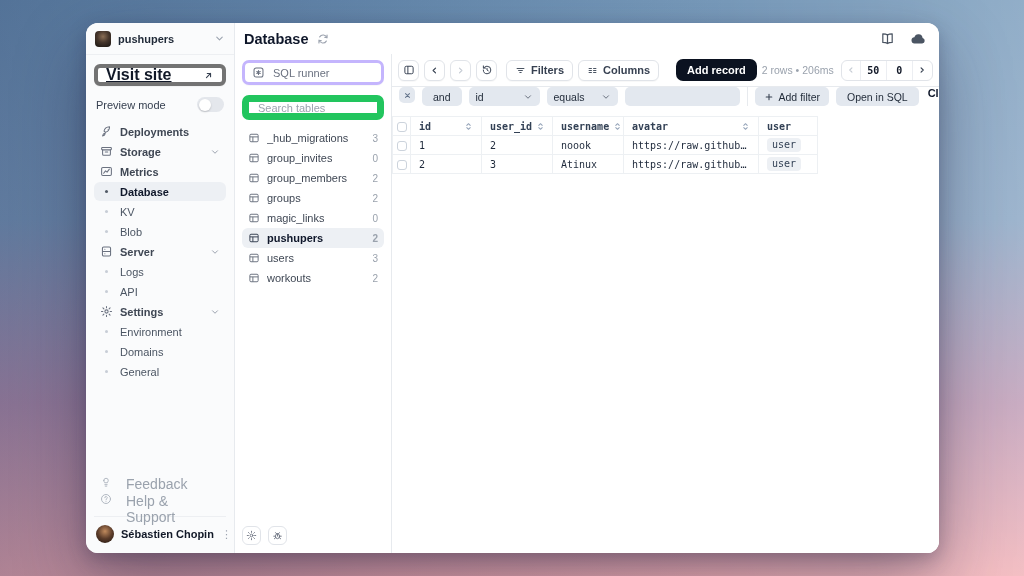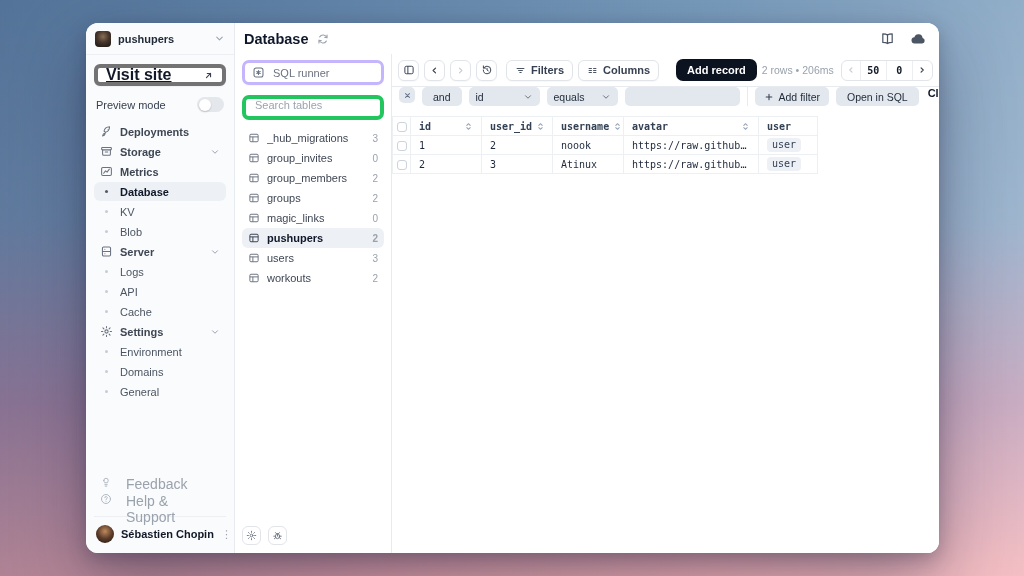--- a/index.html
+++ b/index.html
@@ -54,21 +54,21 @@
   .title { font-size:14.5px; font-weight:700; color:#0f172a; }
   .hicon { color:#4b5563; display:flex; }
   .hicon.muted { color:#9ca3af; }
   .spacer { flex:1; }
   .main-body { flex:1; min-height:0; display:flex; }
   
   .tables-panel { width:157px; flex-shrink:0; border-right:1px solid #e7eaee; padding:6px 7px 8px; display:flex; flex-direction:column; }
   .sql-btn { height:25px; flex-shrink:0; border:3px solid #c4b5fd; border-radius:7px; background:#fff;
     display:flex; align-items:center; gap:8px; padding:0 7px; font-size:11px; color:#6b7280; cursor:pointer; box-shadow:0 1px 1px rgba(0,0,0,.03); }
   .sql-btn .nicon { color:#6b7280; display:flex; }
-  .search-box { margin-top:10px; height:25px; flex-shrink:0; border:4px solid #22c55e; border-radius:7px; display:flex; align-items:flex-start; padding:0 2px; }
+  .search-box { margin-top:10px; height:25px; flex-shrink:0; border:7px solid #22c55e; border-radius:7px; display:flex; align-items:center; padding:0 2px; }
   .search-box input { border:none; outline:none; background:transparent; width:100%; font-size:11px; color:#374151; padding:0 7px; font-family:"Liberation Sans",sans-serif; }
   .search-box input::placeholder { color:#9ca3af; }
   .table-list { margin-top:8px; display:flex; flex-direction:column; gap:0; }
   .trow { height:20px; flex-shrink:0; display:flex; align-items:center; gap:7px; padding:0 6px; border-radius:6px;
     font-size:11px; color:#3f4754; font-weight:500; cursor:pointer; }
   .trow .nicon { width:12px; height:12px; color:#6b7280; display:flex; flex-shrink:0; }
   .trow .nm { white-space:nowrap; overflow:hidden; text-overflow:ellipsis; }
   .trow .cnt { margin-left:auto; font-size:10px; color:#9aa2ad; }
   .trow.active { background:#edf0f4; color:#0f172a; font-weight:700; }
   .panel-foot { margin-top:auto; display:flex; gap:7px; padding-top:6px; }
@@ -221,26 +221,20 @@
           <span class="bullet">
               <i></i>
             </span>
           <span class="lbl">Logs</span>
         </div>
         <div class="nav-item sub">
           <span class="bullet">
               <i></i>
             </span>
           <span class="lbl">API</span>
-        </div>
-        <div class="nav-item sub">
-          <span class="bullet">
-              <i></i>
-            </span>
-          <span class="lbl">Cache</span>
         </div>
         <div class="nav-item">
           <span class="nicon">
               <svg width="13" height="13" viewBox="0 0 16 16" fill="none" stroke="currentColor" stroke-width="1.3" stroke-linecap="round" stroke-linejoin="round">
                 <circle cx="8" cy="8" r="2"></circle>
                 <path d="M8 1.8v1.7M8 12.5v1.7M1.8 8h1.7M12.5 8h1.7M3.6 3.6l1.2 1.2M11.2 11.2l1.2 1.2M12.4 3.6l-1.2 1.2M4.8 11.2l-1.2 1.2"></path>
               </svg>
             </span>
           <span class="lbl">Settings</span>
           <span class="chev">

